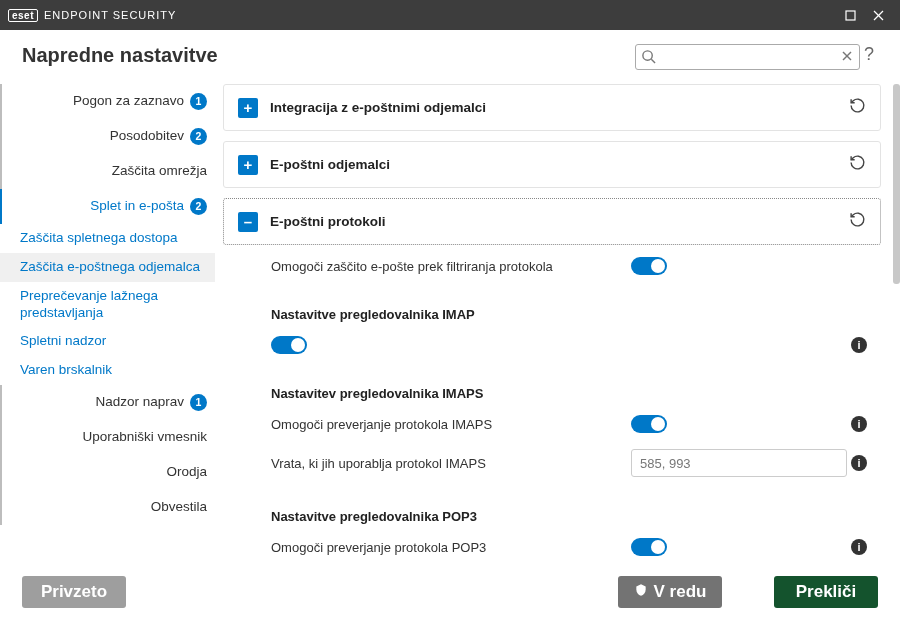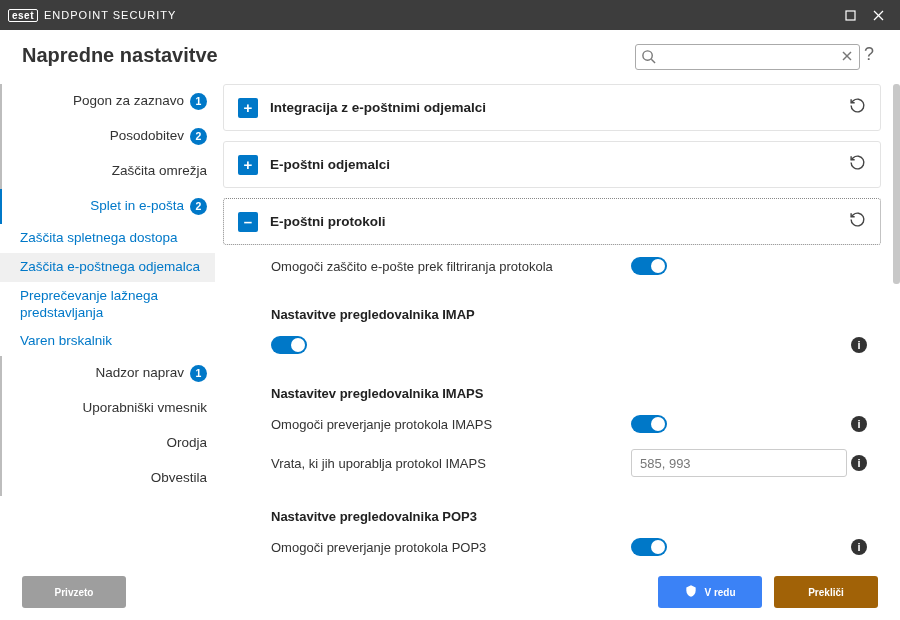--- a/index.html
+++ b/index.html
@@ -46,24 +46,24 @@
     .panel-body { padding: 4px 14px 10px 48px; }
     .setting-row { display: flex; align-items: center; padding: 8px 0; font-size: 13px; color: #333; }
     .setting-label { flex: 0 0 360px; }
     .section-heading { font-weight: 600; color: #222; padding: 24px 0 6px 0; font-size: 13px; }
     .toggle { width: 36px; height: 18px; border-radius: 10px; background: #0078c8; position: relative; cursor: pointer; flex: 0 0 36px; }
     .toggle::after { content: ""; width: 14px; height: 14px; background: #fff; border-radius: 50%; position: absolute; right: 2px; top: 2px; }
     .info-icon { margin-left: auto; width: 16px; height: 16px; border-radius: 50%; background: #333; color: #fff; font-size: 11px; font-weight: 700; text-align: center; line-height: 16px; cursor: pointer; }
     .text-input { width: 216px; height: 28px; border: 1px solid #ccc; border-radius: 3px; padding: 0 8px; font-size: 13px; color: #777; }
 
     .footer { display: flex; align-items: center; padding: 12px 22px; gap: 12px; background: #fff; }
-    .btn { height: 32px; min-width: 104px; border: none; border-radius: 3px; font-size: 10px; font-weight: 600; cursor: pointer; display: inline-flex; align-items: center; justify-content: center; gap: 6px; }
+    .btn { height: 32px; min-width: 104px; border: none; border-radius: 3px; font-size: 17px; font-weight: 600; cursor: pointer; display: inline-flex; align-items: center; justify-content: center; gap: 6px; }
     .btn-default { background: #9e9e9e; color: #fff; }
-    .btn-primary { background: #3b82f6; color: #fff; }
-    .btn-cancel { background: #a16207; color: #fff; }
+    .btn-primary { background: #737373; color: #fff; }
+    .btn-cancel { background: #14532d; color: #fff; margin-left: 40px; }
     .footer-spacer { flex: 1; }
   </style>
 </head>
 <body>
 
 <div class="titlebar">
   <div class="titlebar-logo">
     <span class="eset-badge">eset</span>
     <span class="titlebar-product">ENDPOINT SECURITY</span>
   </div>
@@ -122,20 +122,23 @@
       <div class="nav-item sub">
         <span>Zaščita spletnega dostopa</span>
       </div>
       <div class="nav-item sub selected">
         <span>Zaščita e-poštnega odjemalca</span>
       </div>
       <div class="nav-item sub">
         <span>Preprečevanje lažnega predstavljanja</span>
       </div>
       <div class="nav-item sub">
+        <span>Spletni nadzor</span>
+      </div>
+      <div class="nav-item sub">
         <span>Varen brskalnik</span>
       </div>
     </div>
     <div class="nav-item top">
       <span class="nav-label">Nadzor naprav</span>
       <span class="badge">1</span>
     </div>
     <div class="nav-item top">
       <span class="nav-label">Uporabniški vmesnik</span>
     </div>

